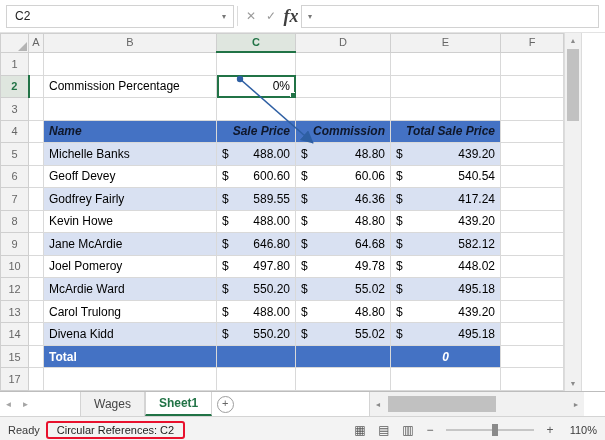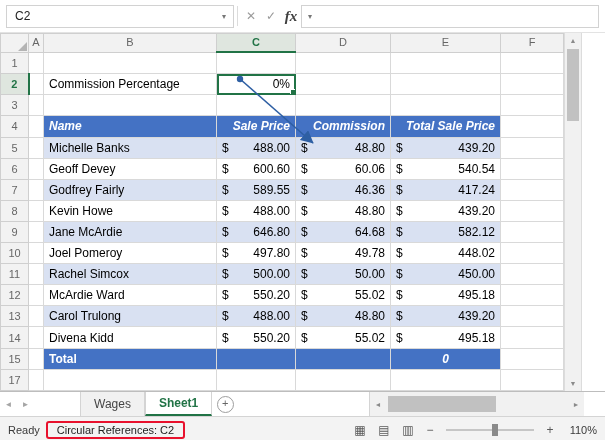--- a/index.html
+++ b/index.html
@@ -6,40 +6,40 @@
   body{width:605px;height:440px;overflow:hidden;font-family:"Liberation Sans",sans-serif;}
   .app{width:605px;height:440px;display:flex;flex-direction:column;background:#fff;position:relative;}
 
   
   .fbar{height:32px;flex:none;display:flex;align-items:center;background:#fff;border-bottom:1px solid #e3e3e3;padding:0 6px;}
   .namebox{width:226px;height:21px;border:1px solid #d2d2d2;display:flex;align-items:center;font-size:12px;color:#222;background:#fff;}
   .namebox .txt{flex:1;padding-left:8px;}
   .namebox .dd{width:18px;text-align:center;color:#777;font-size:8px;}
   .fdiv{width:1px;height:20px;background:#dcdcdc;margin:0 3px;}
   .fbtn{width:20px;text-align:center;color:#9b9b9b;font-size:12px;cursor:default;}
-  .fx{font-style:italic;font-family:"Liberation Serif",serif;color:#3f3f3f;font-size:15px;font-weight:bold;}
+  .fx{font-style:italic;font-family:"Liberation Serif",serif;color:#3f3f3f;font-size:18px;font-weight:bold;}
   .finput{flex:1;height:21px;border:1px solid #d2d2d2;display:flex;align-items:center;font-size:12px;background:#fff;color:#111;}
   .finput .txt{flex:1;padding-left:7px;}
   .finput .dd{width:16px;text-align:center;color:#777;font-size:8px;}
 
   
   .gridwrap{height:358px;flex:none;display:flex;position:relative;overflow:hidden;background:#fff;}
   table.sheet{border-collapse:collapse;table-layout:fixed;width:563px;flex:none;font-size:12px;}
   .sheet th,.sheet td{border:1px solid #d9d9d9;padding:0;height:20px;line-height:20px;overflow:hidden;white-space:nowrap;font-weight:normal;}
   .colhead th{background:#f2f2f2;color:#666;font-size:11px;height:17px;line-height:17px;border-color:#cfcfcf;text-align:center;}
   th.corner{position:relative;}
   th.corner::after{content:"";position:absolute;right:1px;bottom:1px;width:0;height:0;border-left:9px solid transparent;border-bottom:9px solid #b4b4b4;}
   th.hlcol{background:#dfe6df;color:#217346;border-bottom:2px solid #217346;font-weight:bold;}
   th.rh{background:#f2f2f2;color:#666;font-size:11px;text-align:center;border-color:#cfcfcf;}
   th.hlrow{background:#dfe6df;color:#217346;border-right:2px solid #217346;font-weight:bold;}
   td{background:#fff;}
   td.lbl{padding-left:5px;text-align:left;color:#000;}
   td.sel{text-align:right;padding-right:5px;position:relative;outline:2px solid #217346;outline-offset:-2px;}
   td.sel::after{content:"";position:absolute;right:-1px;bottom:-1px;width:5px;height:5px;background:#217346;border-left:1px solid #fff;border-top:1px solid #fff;}
-  td.hcell{background:#4472c4;color:#ffffff;font-weight:bold;font-style:italic;}
+  td.hcell{background:#4472c4;color:#0f172a;font-weight:bold;font-style:italic;}
   td.hcell.l{padding-left:5px;text-align:left;}
   td.hcell.r{padding-right:5px;text-align:right;}
   tbody.data tr:nth-of-type(odd) td.band{background:#d9e1f2;}
   td.nm{padding-left:5px;color:#000;}
   .curw{display:flex;justify-content:space-between;padding:0 5px;}
   td.tot{background:#4472c4;color:#fff;font-weight:bold;}
   td.tot.l{padding-left:5px;text-align:left;}
   td.tot.c{text-align:center;font-style:italic;}
 
   .tracer{position:absolute;left:0;top:0;pointer-events:none;z-index:4;}
@@ -298,44 +298,20 @@
             </td>
             <td class="band">
               <div class="curw">
                 <span>$</span>
                 <span>448.02</span>
               </div>
             </td>
             <td></td>
           </tr>
 
-          <tr>
-            <th class="rh">11</th>
-            <td></td>
-            <td class="nm band">Rachel Simcox</td>
-            <td class="band">
-              <div class="curw">
-                <span>$</span>
-                <span>500.00</span>
-              </div>
-            </td>
-            <td class="band">
-              <div class="curw">
-                <span>$</span>
-                <span>50.00</span>
-              </div>
-            </td>
-            <td class="band">
-              <div class="curw">
-                <span>$</span>
-                <span>450.00</span>
-              </div>
-            </td>
-            <td></td>
-          </tr>
 
           <tr>
             <th class="rh">12</th>
             <td></td>
             <td class="nm band">McArdie Ward</td>
             <td class="band">
               <div class="curw">
                 <span>$</span>
                 <span>550.20</span>
               </div>

